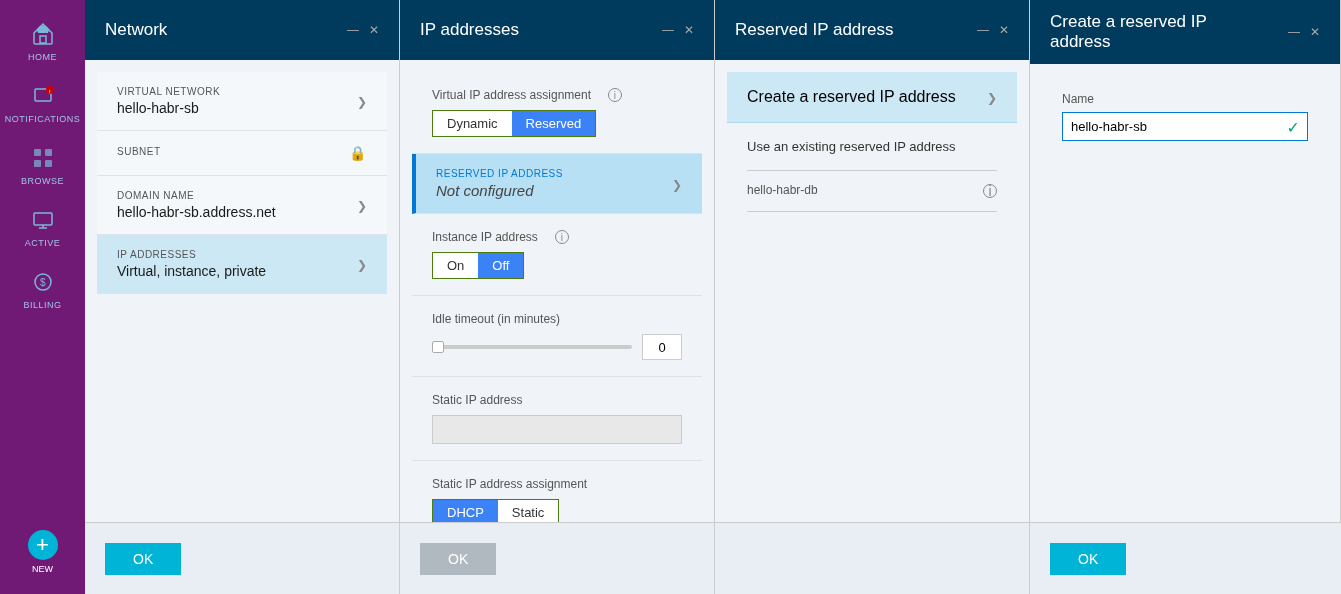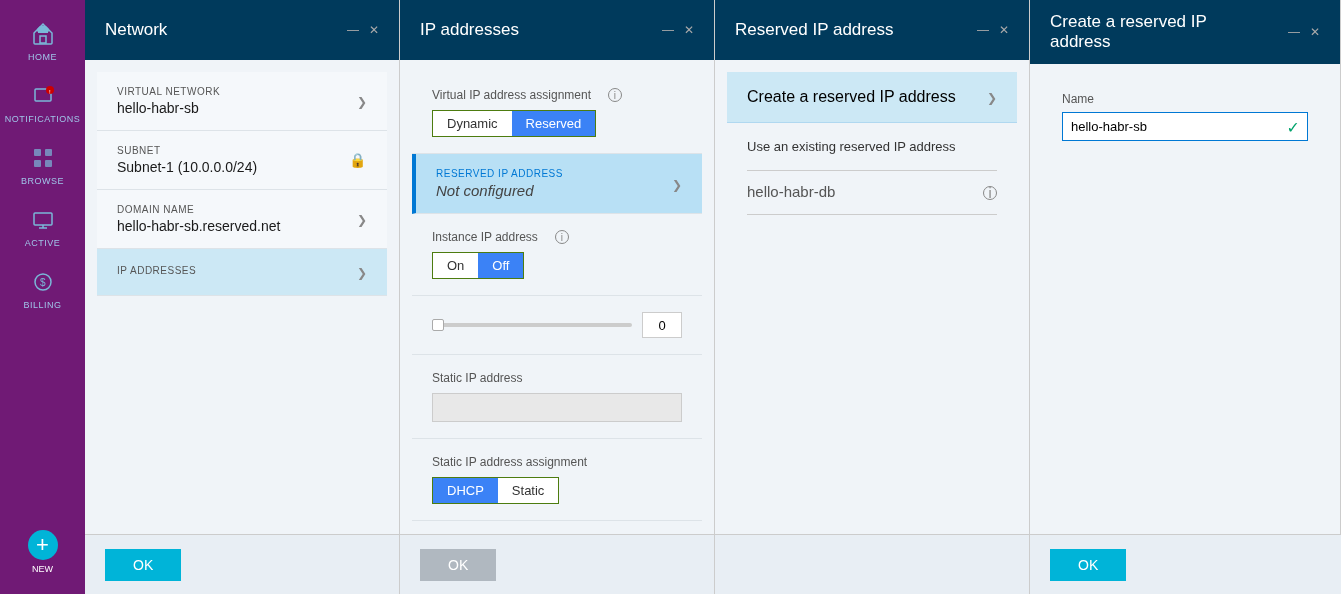--- a/index.html
+++ b/index.html
@@ -270,21 +270,21 @@
       background: #ccc;
       margin: 12px 0;
     }
     .ip-item {
       display: flex;
       align-items: center;
       justify-content: space-between;
     }
     .ip-item-info { flex: 1; }
     .ip-item-name {
-      font-size: 15px;
+      font-size: 12px;
       color: #555;
       margin-bottom: 2px;
     }
     .ip-item-addr {
       font-size: 12px;
       color: #777;
     }
     .ip-item-icon {
       color: #888;
       font-size: 14px;
@@ -314,21 +314,21 @@
       position: absolute;
       right: 8px;
       top: 50%;
       transform: translateY(-50%);
       color: #00a36c;
       font-size: 16px;
     }
 
     
     .bottom-bar {
-      height: 60px;
+      height: 72px;
       background: #e8eef4;
       border-top: 1px solid #ccc;
       display: flex;
     }
     .bottom-panel {
       display: flex;
       align-items: center;
       padding: 0 20px;
     }
     .bottom-panel-network { width: 315px; flex-shrink: 0; border-right: 1px solid #ccc; }
@@ -446,36 +446,36 @@
           <div class="nav-item-content">
             <div class="nav-item-label">VIRTUAL NETWORK</div>
             <div class="nav-item-value">hello-habr-sb</div>
           </div>
           <div class="chevron"></div>
         </div>
 
         <div class="nav-item">
           <div class="nav-item-content">
             <div class="nav-item-label">SUBNET</div>
-            <div class="nav-item-value">Subnet-1 (10.0.0.0/24)</div>
           </div>
           <div class="nav-item-lock">🔒</div>
         </div>
 
         <div class="nav-item">
           <div class="nav-item-content">
             <div class="nav-item-label">DOMAIN NAME</div>
-            <div class="nav-item-value">hello-habr-sb.reserved.net</div>
+            <div class="nav-item-value">hello-habr-sb.address.net</div>
           </div>
           <div class="chevron"></div>
         </div>
 
         <div class="nav-item active">
           <div class="nav-item-content">
             <div class="nav-item-label">IP ADDRESSES</div>
+            <div class="nav-item-value">Virtual, instance, private</div>
           </div>
           <div class="chevron"></div>
         </div>
       </div>
     </div>
 
     <div class="panel panel-ip">
       <div class="panel-header" style="position:relative;">
         <span>IP addresses</span>
         <div class="panel-header-controls">
@@ -509,20 +509,21 @@
             <span>Instance IP address</span>
             <div class="info-icon">i</div>
           </div>
           <div class="toggle-group">
             <button class="toggle-btn">On</button>
             <button class="toggle-btn active">Off</button>
           </div>
         </div>
 
         <div class="section-block">
+          <div class="section-title">Idle timeout (in minutes)</div>
           <div class="slider-container">
             <div class="slider">
               <div class="slider-thumb"></div>
             </div>
             <div class="slider-value">0</div>
           </div>
         </div>
 
         <div class="section-block">
           <div class="section-title">Static IP address</div>

